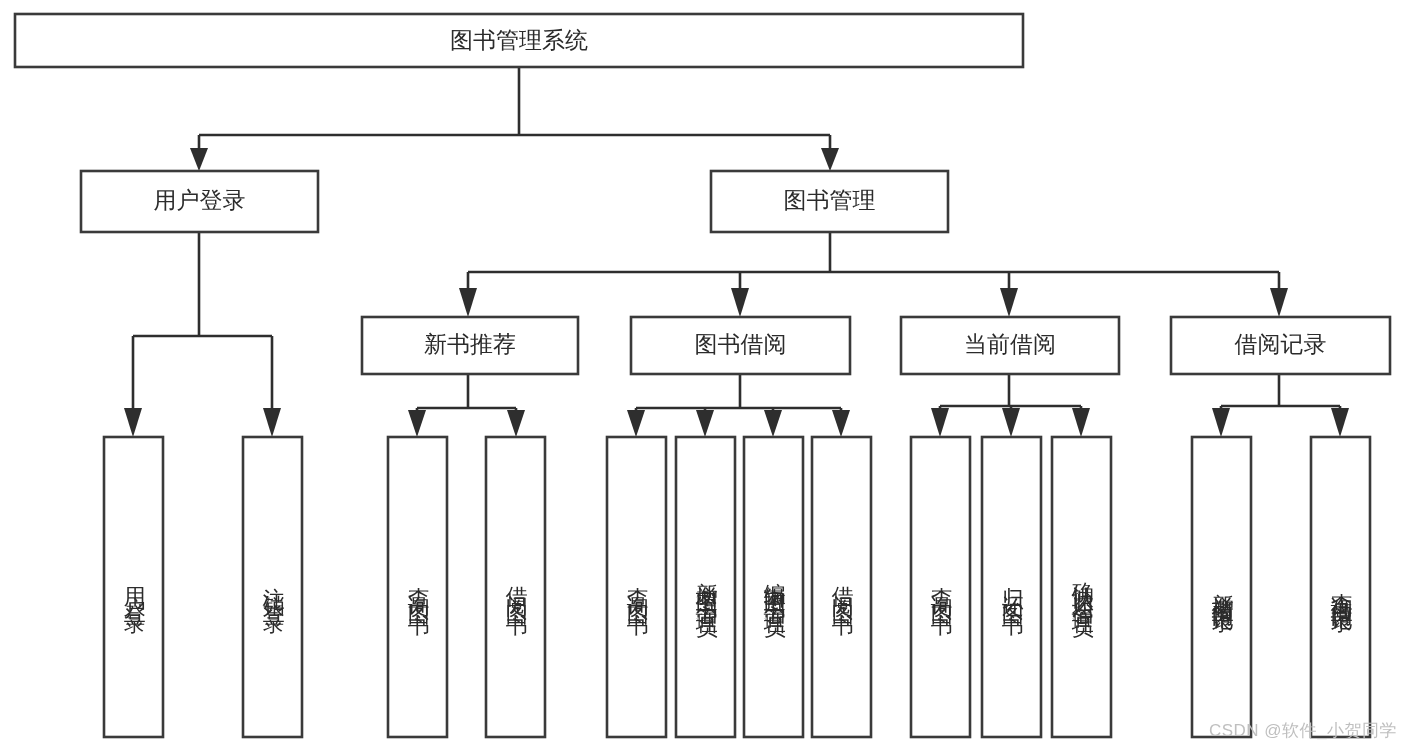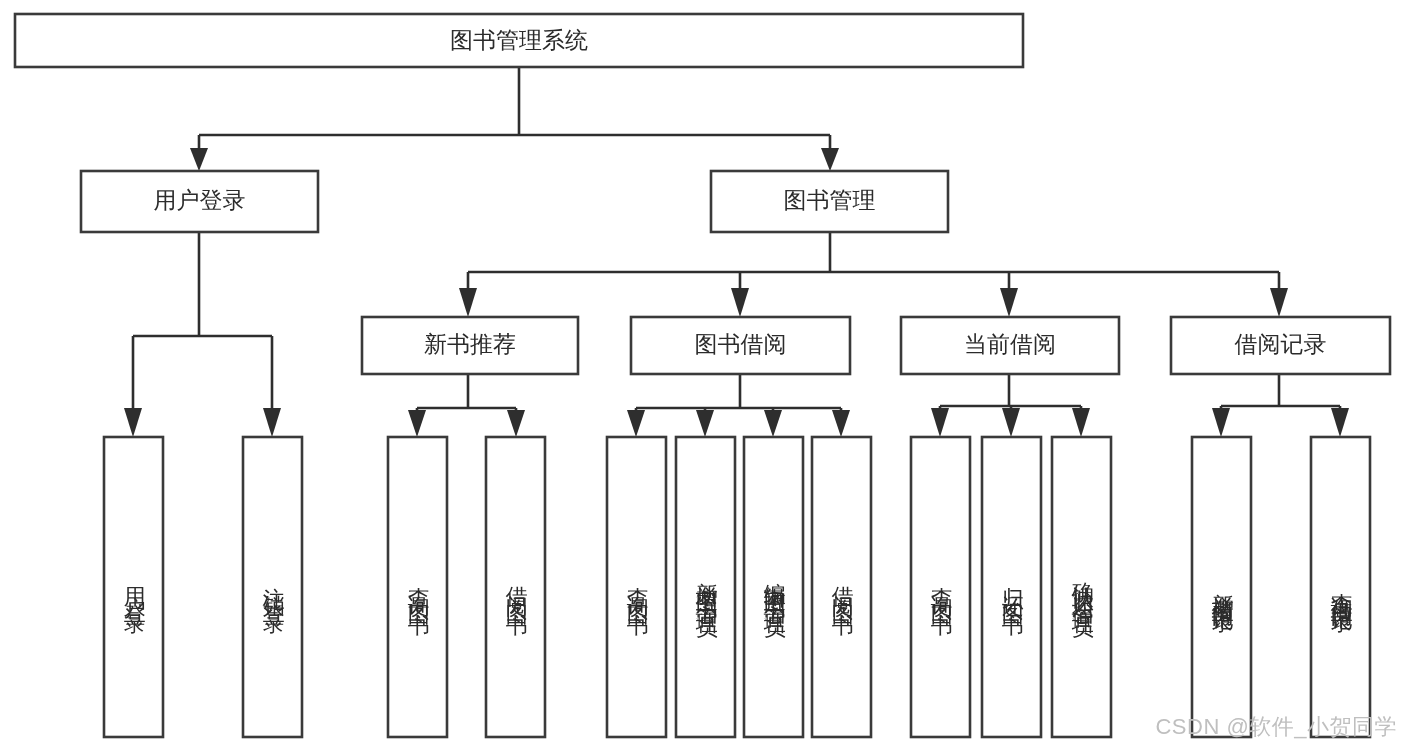--- a/index.html
+++ b/index.html
@@ -50,21 +50,21 @@
     stroke-linecap: butt;
   }
   .arrow-head {
     fill: #2e2e2e;
     stroke: none;
   }
   .watermark {
     position: absolute;
     right: 8px;
     bottom: 4px;
-    font-size: 22px;
+    font-size: 17px;
     color: #bfbfbf;
     font-family: "Liberation Sans", "DejaVu Sans", sans-serif;
     letter-spacing: 0.5px;
     white-space: nowrap;
     pointer-events: none;
   }
 </style>
 </head>
 <body>
 

